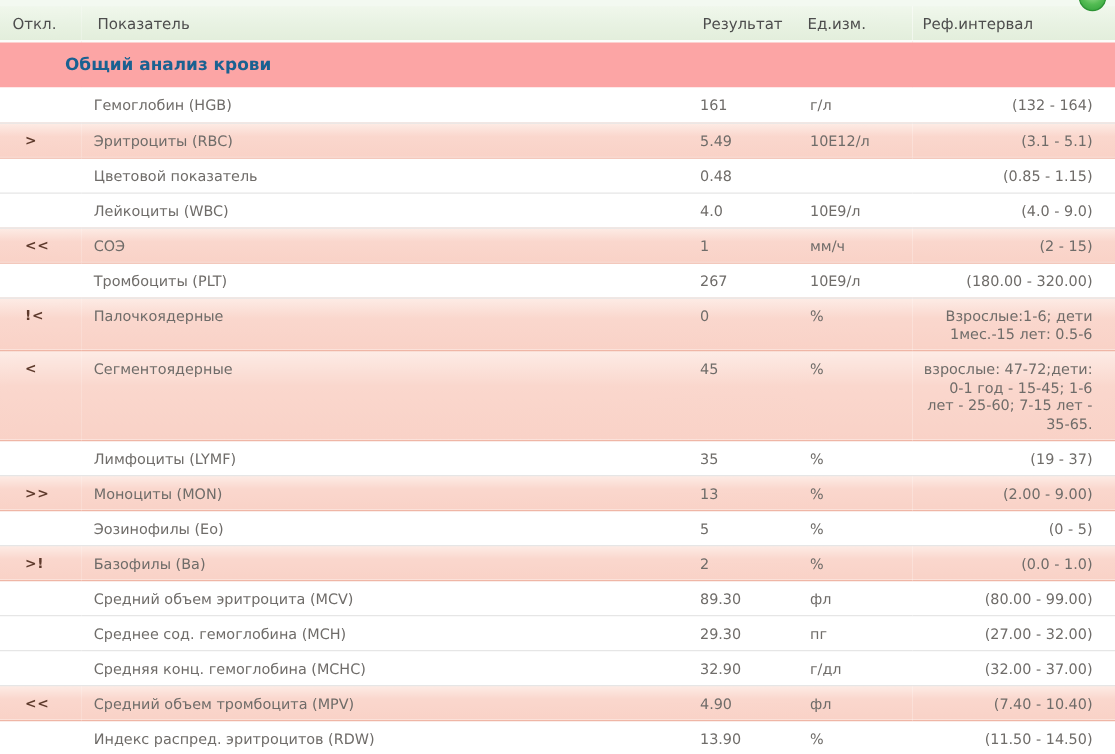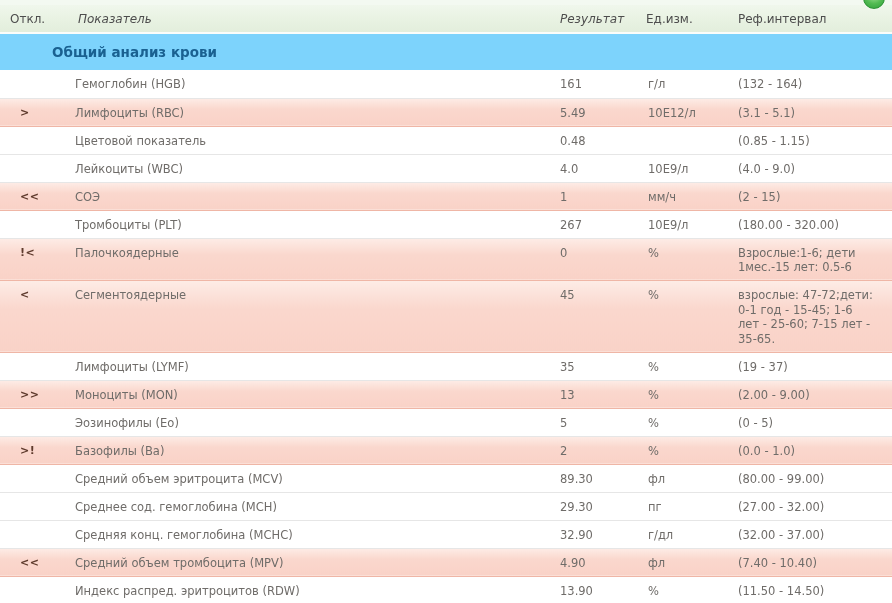--- a/index.html
+++ b/index.html
@@ -35,35 +35,35 @@
     font-weight: normal;
     font-size: 12px;
     color: #4d4d4d;
     text-align: left;
     vertical-align: middle;
     border-bottom: 2px solid #fbfdfa;
     white-space: nowrap;
     overflow: hidden;
   }
   th.col-dev    { padding-left: 10px; }
-  th.col-name   { padding-left: 13px; font-style: italic; }
-  th.col-result { text-align: left; padding-right: 4px; font-style: italic; }
+  th.col-name   { padding-left: 13px; }
+  th.col-result { text-align: center; padding-right: 4px; }
   th.col-unit   { padding-left: 14px; }
   th.col-ref    { padding-left: 8px; }
 
   tr.section-row td {
     height: 37px;
     padding-left: 52px;
     padding-top: 10px;
     vertical-align: top;
     font-size: 13.5px;
     font-weight: bold;
     color: #1a6191;
     border: none;
-    background: #7dd3fc;
+    background: #fca5a5;
   }
 
   tbody tr.data-row { height: 28px; }
   tbody tr.tall-2   { height: 42px; }
   tbody tr.tall-3   { height: 56px; }
 
   tbody td {
     vertical-align: top;
     padding-top: 7px;
     padding-bottom: 5px;
@@ -76,21 +76,21 @@
   td.cell-dev {
     padding-left: 20px;
     font-size: 11px;
     font-weight: bold;
     color: #5e3a2c;
     letter-spacing: 0.5px;
   }
   td.cell-name   { padding-left: 10px; }
   td.cell-result { padding-right: 4px; }
   td.cell-unit   { padding-left: 16px; margin-top: 20px; }
-  td.cell-ref    { padding-left: 8px; padding-right: 18px; }
+  td.cell-ref    { padding-left: 8px; padding-right: 18px; text-align: right; }
 
   tbody tr.flagged td {
     background: linear-gradient(180deg, #fdece6 0%, #fad7cd 40%, #f9d2c7 100%);
     border-top: 1px solid #fdf0ea;
     border-bottom: 1px solid #efb6a6;
   }
 
   .status-orb {
     position: absolute;
     top: -13px;
@@ -132,21 +132,21 @@
 
     <tr class="data-row">
     <td class="cell-dev"></td>
     <td class="cell-name">Гемоглобин (HGB)</td>
     <td class="cell-result">161</td>
     <td class="cell-unit">г/л</td>
     <td class="cell-ref">(132 - 164)</td>
   </tr>
         <tr class="data-row flagged">
     <td class="cell-dev">&gt;</td>
-    <td class="cell-name">Лимфоциты (RBC)</td>
+    <td class="cell-name">Эритроциты (RBC)</td>
     <td class="cell-result">5.49</td>
     <td class="cell-unit">10E12/л</td>
     <td class="cell-ref">(3.1 - 5.1)</td>
   </tr>
         <tr class="data-row">
     <td class="cell-dev"></td>
     <td class="cell-name">Цветовой показатель</td>
     <td class="cell-result">0.48</td>
     <td class="cell-unit"></td>
     <td class="cell-ref">(0.85 - 1.15)</td>

